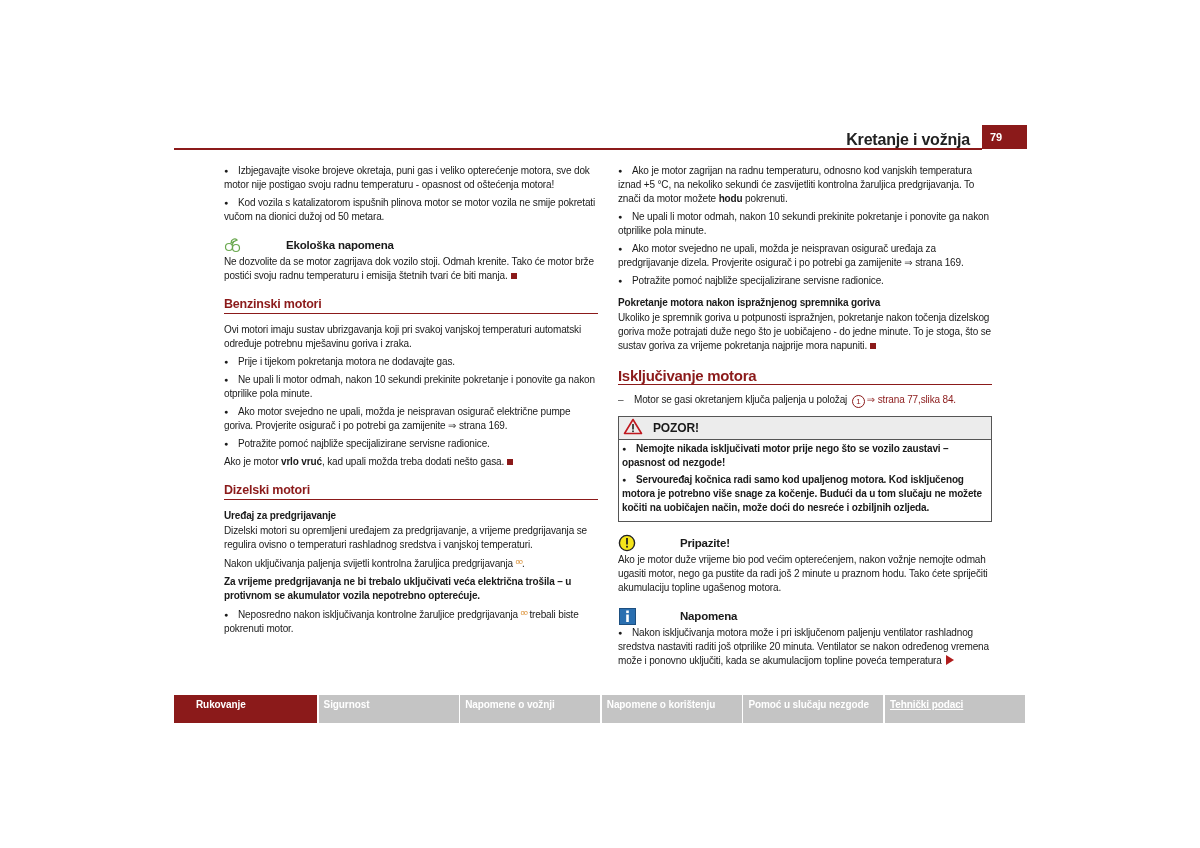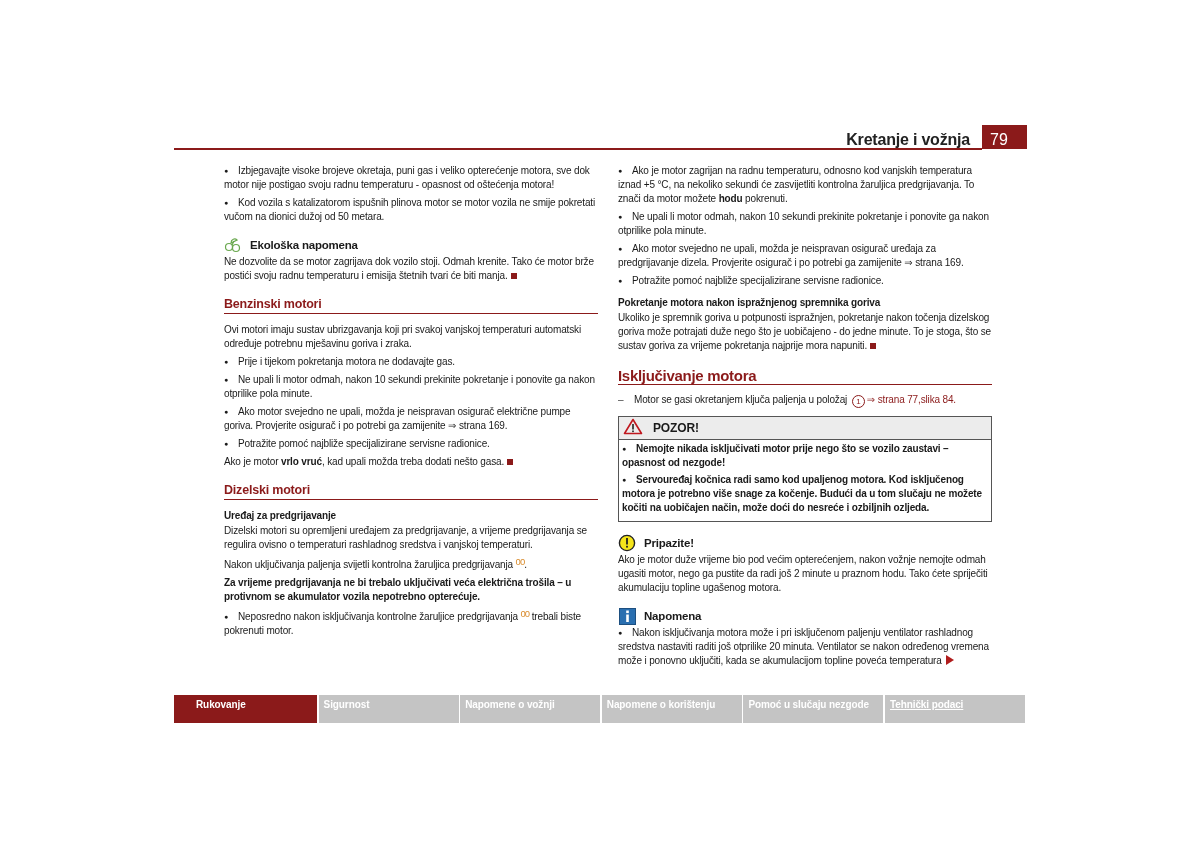--- a/index.html
+++ b/index.html
@@ -4,21 +4,21 @@
 <style>
   html, body { margin: 0; padding: 0; background: #ffffff; }
   body { width: 1200px; height: 848px; position: relative; overflow: hidden;
          font-family: "Liberation Sans", sans-serif; color: #1a1a1a; }
   .abs { position: absolute; }
 
   
   .hdr-title { right: 230px; top: 131px; font-size: 16px; font-weight: bold; color: #222;
                font-family: "Liberation Sans", sans-serif; letter-spacing: -0.2px; }
   .hdr-page { left: 982px; top: 125px; width: 45px; height: 24px; background: #8b1a1a;
-              color: #fff; font-size: 16px; font-weight: normal; box-sizing: border-box;
+              color: #fff; font-size: 11px; font-weight: bold; box-sizing: border-box;
               padding: 6px 0 0 8px; }
   .hdr-line { left: 174px; top: 148px; width: 808px; height: 2px; background: #8b1a1a; }
 
   
   .col { font-size: 10px; line-height: 14px; letter-spacing: -0.15px; }
   .col-left { left: 224px; top: 164px; width: 374px; }
   .col-right { left: 618px; top: 164px; width: 374px; }
   .p { margin: 0 0 4px 0; }
   .bullet::before { content: "\25CF"; font-size: 7px; display: inline-block; width: 14px;
                     vertical-align: 1px; }
@@ -26,36 +26,36 @@
   .end-mark { display: inline-block; width: 6px; height: 6px; background: #8b1a1a;
               margin-left: 3px; vertical-align: 0px; }
   .xref { color: #8b1a1a; }
 
   .h2 { font-size: 12.5px; font-weight: bold; color: #8b1a1a; padding-bottom: 2px;
         border-bottom: 1.3px solid #8b1a1a; margin: 14px 0 9px 0; letter-spacing: -0.2px; }
   .h1 { font-size: 15px; font-weight: bold; color: #8b1a1a; padding-bottom: 1px;
         border-bottom: 1.3px solid #8b1a1a; margin: 16px 0 8px 0; letter-spacing: -0.3px; }
   .h3 { font-size: 10px; font-weight: bold; margin: 8px 0 1px 0; }
   .note-title { font-size: 11.5px; font-weight: bold; margin: 12px 0 1px 0; display: flex;
-                align-items: center; letter-spacing: -0.2px; }
+                align-items: center; letter-spacing: -0.2px; gap: 36px; }
   .note-title .ic { width: 18px; height: 18px; margin-right: 8px; display: inline-flex;
                     align-items: center; justify-content: center; }
 
   .warn-box { border: 1px solid #555; margin: 8px 0 0 0; }
   .warn-head { background: #ececec; border-bottom: 1px solid #555; height: 22px;
                display: flex; align-items: center; padding-left: 4px; }
   .warn-head .t { font-size: 12px; font-weight: bold; margin-left: 10px; }
   .warn-body { padding: 2px 3px 3px 3px; font-weight: bold; }
   .warn-body .p { margin-bottom: 3px; }
 
   .dash::before { content: "\2013"; display: inline-block; width: 16px; color: #444; }
   .circ { display: inline-block; width: 11px; height: 11px; border: 1px solid #8b1a1a;
           border-radius: 50%; font-size: 8px; line-height: 11px; text-align: center;
           color: #8b1a1a; vertical-align: -1px; margin: 0 2px; }
-  .glow { color: #d98c2e; font-size: 14px; letter-spacing: -1px; }
+  .glow { color: #d98c2e; font-size: 11px; letter-spacing: -1px; }
   .cont-arrow { display: inline-block; width: 0; height: 0; border-top: 5px solid transparent;
                 border-bottom: 5px solid transparent; border-left: 8px solid #b01c1c;
                 margin-left: 4px; vertical-align: -1px; }
 
   
   .tabs { left: 174px; top: 695px; width: 853px; height: 36px; display: flex; }
   .tab { height: 28px; width: 140px; margin-right: 1.6px; background: #c4c4c4; color: #fff;
          font-size: 10px; font-weight: bold; box-sizing: border-box; padding: 4px 0 0 5px;
          letter-spacing: -0.1px; }
   .tab.active { background: #8b1a1a; padding-left: 22px; width: 143px; }

